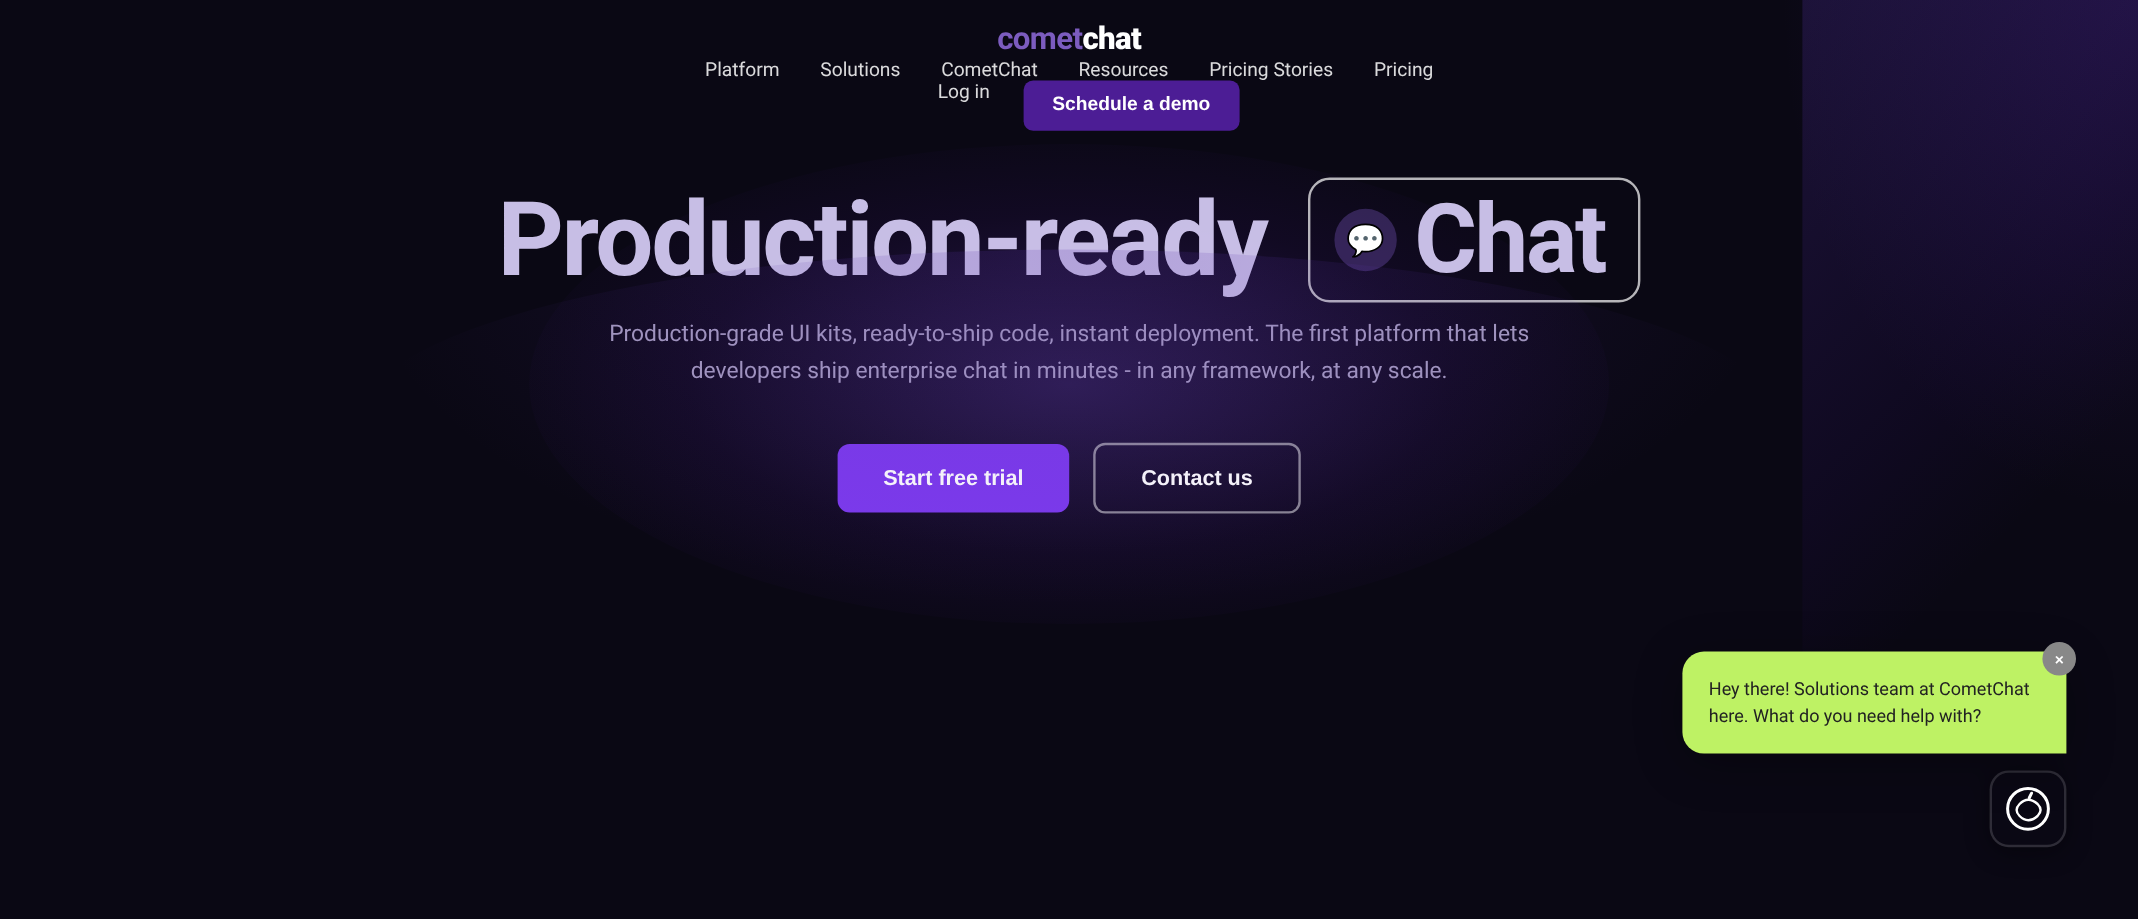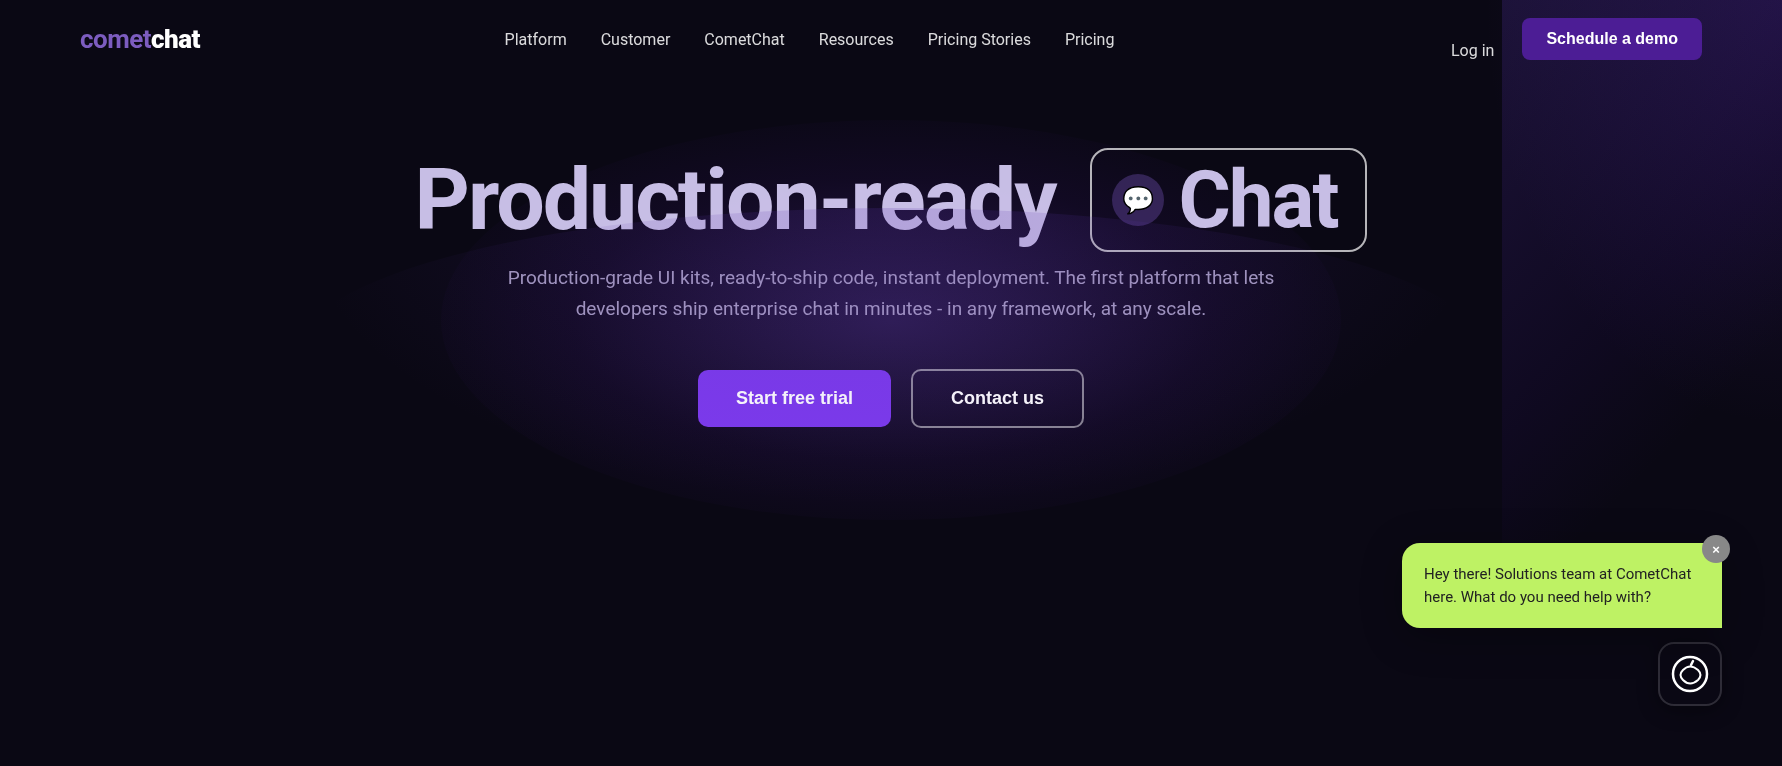--- a/index.html
+++ b/index.html
@@ -45,20 +45,21 @@
     
     nav {
       position: relative;
       z-index: 10;
       display: flex;
       align-items: center;
       justify-content: space-between;
       padding: 18px 80px;
       height: 78px;
       background: transparent;
+      flex-direction: column;
     }
 
     .nav-logo {
       font-size: 26px;
       font-weight: 700;
       color: #fff;
       letter-spacing: -0.5px;
       white-space: nowrap;
     }
     .nav-logo span {
@@ -73,21 +74,21 @@
     .nav-links li a {
       color: rgba(255,255,255,0.85);
       text-decoration: none;
       font-size: 16px;
       font-weight: 400;
       cursor: pointer;
     }
 
     .nav-right {
       display: flex;
-      align-items: flex-end;
+      align-items: flex-start;
       gap: 28px;
       margin-left: 32px;
     }
 
     .nav-login {
       color: rgba(255,255,255,0.85);
       font-size: 16px;
       cursor: pointer;
       text-decoration: none;
     }
@@ -302,21 +303,21 @@
 <div class="bg-glow"></div>
 <div class="right-glow"></div>
 
 <nav>
   <div class="nav-logo">
     <span>comet</span><span style="color:#fff;font-weight:900;">chat</span>
   </div>
 
   <ul class="nav-links">
     <li><a>Platform</a></li>
-    <li><a>Customer</a></li>
+    <li><a>Solutions</a></li>
     <li><a>CometChat</a></li>
     <li><a>Resources</a></li>
     <li><a>Pricing Stories</a></li>
     <li><a>Pricing</a></li>
   </ul>
 
   <div class="nav-right">
     <a class="nav-login">Log in</a>
     <button class="nav-schedule-btn">Schedule a demo</button>
   </div>

